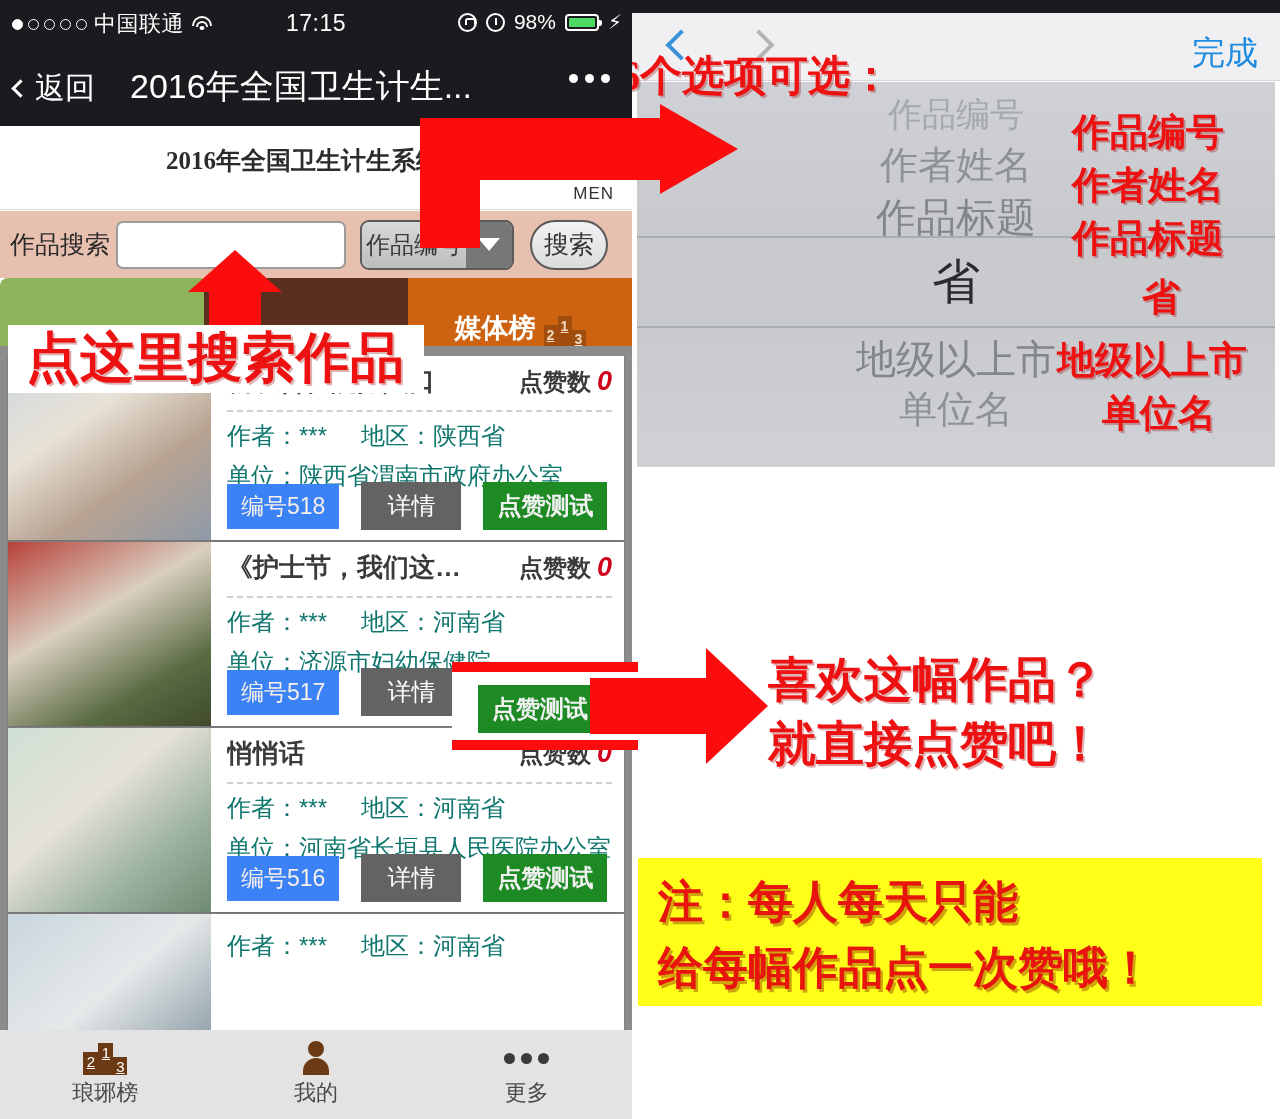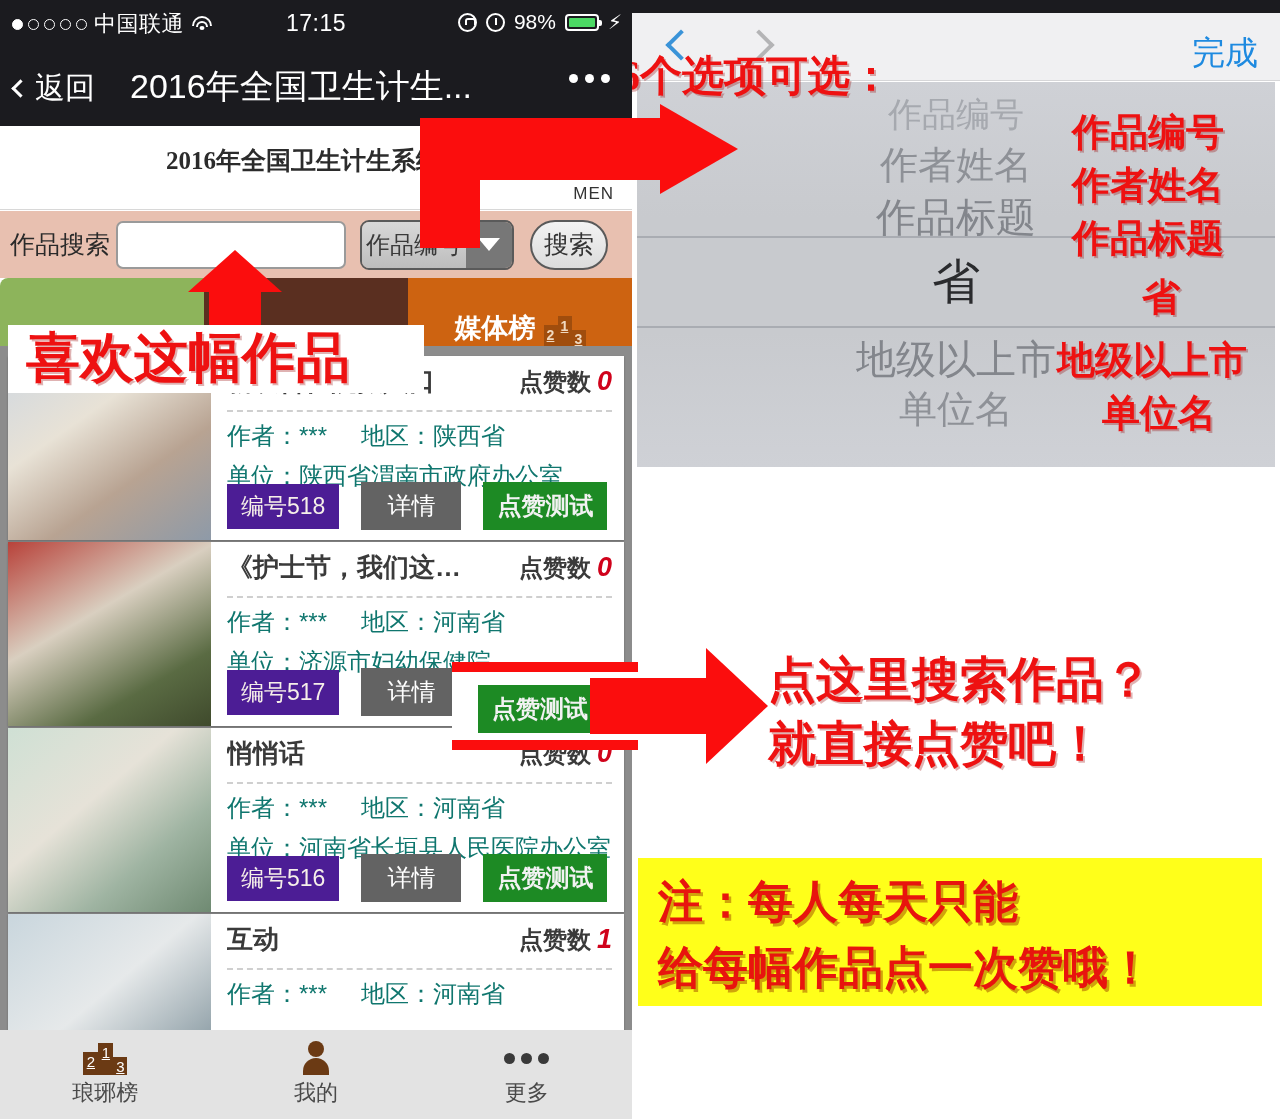--- a/index.html
+++ b/index.html
@@ -106,21 +106,21 @@
   .cbody { flex:1; position:relative; padding:8px 12px 0 16px; }
   .crow1 { display:flex; align-items:baseline; justify-content:space-between;
     border-bottom:2px dashed #cfcfcf; padding-bottom:6px; height:48px;}
   .ctitle { font-size:26px; color:#3a3a3a; font-weight:700; white-space:nowrap;
     overflow:hidden; text-overflow:ellipsis; max-width:250px;}
   .clike { font-size:24px; color:#3a3a3a; font-weight:700; white-space:nowrap; }
   .clike em { color:#d0021b; font-size:27px; font-style:italic; font-weight:700; margin-left:6px;}
   .cmeta { font-size:24px; color:#0f766e; margin-top:8px; white-space:nowrap; }
   .cmeta .gap { display:inline-block; width:34px; }
   .cbtns { position:absolute; left:16px; bottom:10px; display:flex; align-items:center; gap:22px; }
-  .badge-no { background:#4c1d95; color:#f6efe9; font-size:23px; padding:7px 14px; }
+  .badge-no { background:#3b82f6; color:#f6efe9; font-size:23px; padding:7px 14px; }
   .btn-detail { background:#636363; color:#fff; font-size:24px; padding:8px 26px; }
   .btn-like { background:#1d8a24; color:#f2f2f2; font-size:24px; padding:8px 14px; font-weight:700;}
 
   
   .tabbar { position:absolute; left:0; bottom:0; width:632px; height:89px;
     background:#e3e3e3; display:flex; }
   .tbi { flex:1; display:flex; flex-direction:column; align-items:center; justify-content:center; gap:3px;
     color:#5c3317; }
   .tbi span.lbl { font-size:22px; color:#4a4a4a; }
   .home-ico { width:40px; height:32px; position:relative; }
@@ -327,26 +327,20 @@
             <span class="badge-no">编号516</span>
             <span class="btn-detail">详情</span>
             <span class="btn-like">点赞测试</span>
           </div>
         </div>
       </div>
 
       <div class="card">
         <div class="thumb ph4"></div>
         <div class="cbody">
-          <div class="crow1">
-            <span class="ctitle">互动</span>
-            <span class="clike">
-              <b>点赞数</b><em>1</em>
-            </span>
-          </div>
           <div class="cmeta">
             <span>作者：</span><span>***</span><span class="gap"></span><span>地区：</span><span>河南省</span>
           </div>
         </div>
       </div>
 
     </div>
 
     <div class="tabbar">
       <div class="tbi">
@@ -398,41 +392,41 @@
 
     <div class="red-anno" style="left:-13px;top:48px;font-size:42px;">6个选项可选：</div>
 
     <div class="red-anno" style="left:440px;top:107px;font-size:38px;">作品编号</div>
     <div class="red-anno" style="left:440px;top:160px;font-size:38px;">作者姓名</div>
     <div class="red-anno" style="left:440px;top:213px;font-size:38px;">作品标题</div>
     <div class="red-anno" style="left:510px;top:272px;font-size:38px;">省</div>
     <div class="red-anno" style="left:425px;top:335px;font-size:38px;">地级以上市</div>
     <div class="red-anno" style="left:470px;top:388px;font-size:38px;">单位名</div>
 
-    <div class="red-anno" style="left:136px;top:648px;font-size:48px;">点这里搜索作品？</div>
+    <div class="red-anno" style="left:136px;top:648px;font-size:48px;">喜欢这幅作品？</div>
     <div class="red-anno" style="left:136px;top:712px;font-size:48px;">就直接点赞吧！</div>
   </div>
 
   <div>
     <div style="position:absolute;left:420px;top:118px;width:60px;height:130px;background:#fb0d0d;"></div>
     <div style="position:absolute;left:420px;top:118px;width:245px;height:62px;background:#fb0d0d;"></div>
     <div style="position:absolute;left:660px;top:104px;width:0;height:0;
                 border-top:45px solid transparent;border-bottom:45px solid transparent;
                 border-left:78px solid #fb0d0d;"></div>
   </div>
 
   <div>
     <div style="position:absolute;left:209px;top:278px;width:52px;height:72px;background:#fb0d0d;"></div>
     <div style="position:absolute;left:188px;top:250px;width:0;height:0;
                 border-left:47px solid transparent;border-right:47px solid transparent;
                 border-bottom:42px solid #fb0d0d;"></div>
   </div>
 
   <div style="position:absolute;left:8px;top:325px;width:416px;height:68px;background:#fff;"></div>
-  <div class="red-anno" style="left:26px;top:322px;font-size:54px;">喜欢这幅作品</div>
+  <div class="red-anno" style="left:26px;top:322px;font-size:54px;">点这里搜索作品</div>
 
   <div class="hl-box" style="left:452px;top:662px;width:186px;height:88px;"></div>
   <div style="position:absolute;left:452px;top:672px;width:186px;height:68px;background:#fff;"></div>
   <div style="position:absolute;left:478px;top:685px;background:#1d8a24;color:#f2f2f2;
               font-size:24px;font-weight:700;padding:8px 14px;">点赞测试</div>
 
   <div>
     <div style="position:absolute;left:590px;top:678px;width:122px;height:56px;background:#fb0d0d;"></div>
     <div style="position:absolute;left:706px;top:648px;width:0;height:0;
                 border-top:58px solid transparent;border-bottom:58px solid transparent;

